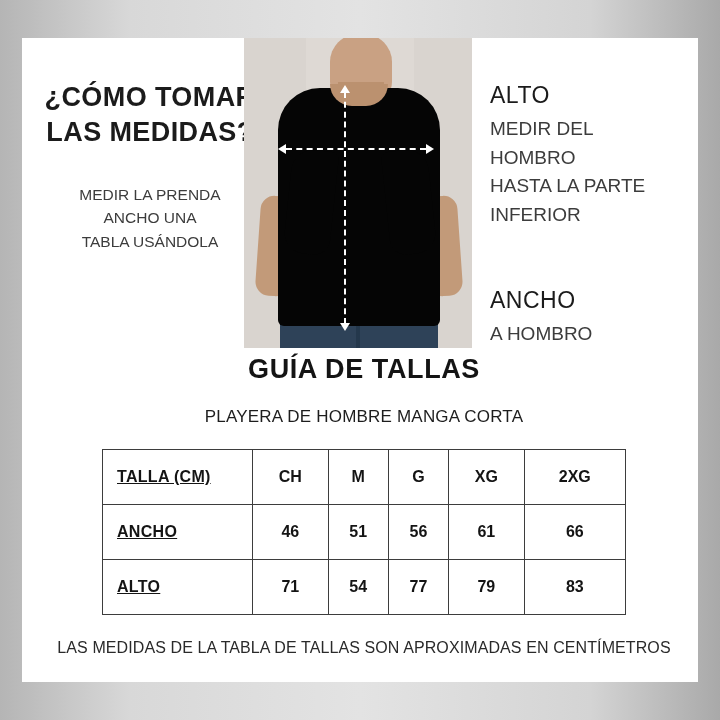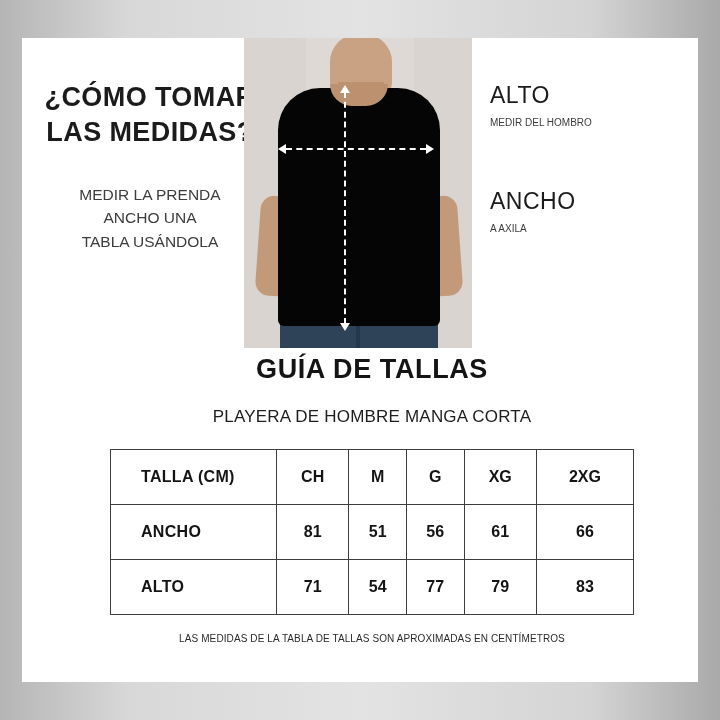--- a/index.html
+++ b/index.html
@@ -59,21 +59,21 @@
     top: 44px;
     width: 190px;
   }
   .r-title {
     font-size: 23px;
     color: #1b1b1b;
     letter-spacing: .5px;
     margin-bottom: 6px;
   }
   .r-text {
-    font-size: 10px;
+    font-size: 19px;
     color: #3c3c3c;
     line-height: 1.5;
   }
   .r-block2 { margin-top: 58px; }
 
   
   .photo {
     position: absolute;
     left: 222px;
     top: 0;
@@ -206,21 +206,21 @@
     width: 0; height: 0;
     border-top: 5px solid transparent;
     border-bottom: 5px solid transparent;
   }
   .arrow-h:before { left: -8px; border-right: 8px solid #fff; }
   .arrow-h:after  { right: -8px; border-left: 8px solid #fff; }
 
   
   .guide {
     position: absolute;
-    left: 12px;
+    left: 4px;
     top: 316px;
     width: 100%;
     text-align: center;
   }
   .guide-title {
     font-size: 27px;
     font-weight: 700;
     color: #141414;
     letter-spacing: .6px;
   }
@@ -238,27 +238,28 @@
   td, th {
     border: 1px solid #3d3d3d;
     height: 52px;
     font-size: 16px;
     font-weight: 700;
     color: #141414;
     text-align: center;
   }
   th.rowhead, td.rowhead {
     text-align: left;
-    padding-left: 30px;
+    padding-left: 14px;
     width: 134px;
     letter-spacing: .3px;
+    text-decoration: underline;
   }
   .note {
-    margin-top: 18px;
-    font-size: 10px;
+    margin-top: 24px;
+    font-size: 16px;
     color: #2a2a2a;
     letter-spacing: .1px;
   }
 
   
   .brand {
     position: absolute;
     left: 0;
     right: 0;
     bottom: 12px;
@@ -304,26 +305,28 @@
       </div>
       <div class="arrow-v"></div>
       <div class="arrow-h"></div>
     </div>
 
     <div class="right-col">
       <div>
         <div class="r-title">ALTO</div>
         <div class="r-text">
           <div>MEDIR DEL HOMBRO</div>
+          <div>HASTA LA PARTE</div>
+          <div>INFERIOR</div>
         </div>
       </div>
       <div class="r-block2">
         <div class="r-title">ANCHO</div>
         <div class="r-text">
-          <div>A AXILA</div>
+          <div>A HOMBRO</div>
         </div>
       </div>
     </div>
 
   </div>
 
   <div class="guide">
     <div class="guide-title">GUÍA DE TALLAS</div>
     <div class="guide-sub">PLAYERA DE HOMBRE MANGA CORTA</div>
 
@@ -334,21 +337,21 @@
           <th>CH</th>
           <th>M</th>
           <th>G</th>
           <th>XG</th>
           <th>2XG</th>
         </tr>
       </thead>
       <tbody>
         <tr>
           <td class="rowhead">ANCHO</td>
-          <td>81</td>
+          <td>46</td>
           <td>51</td>
           <td>56</td>
           <td>61</td>
           <td>66</td>
         </tr>
         <tr>
           <td class="rowhead">ALTO</td>
           <td>71</td>
           <td>54</td>
           <td>77</td>

